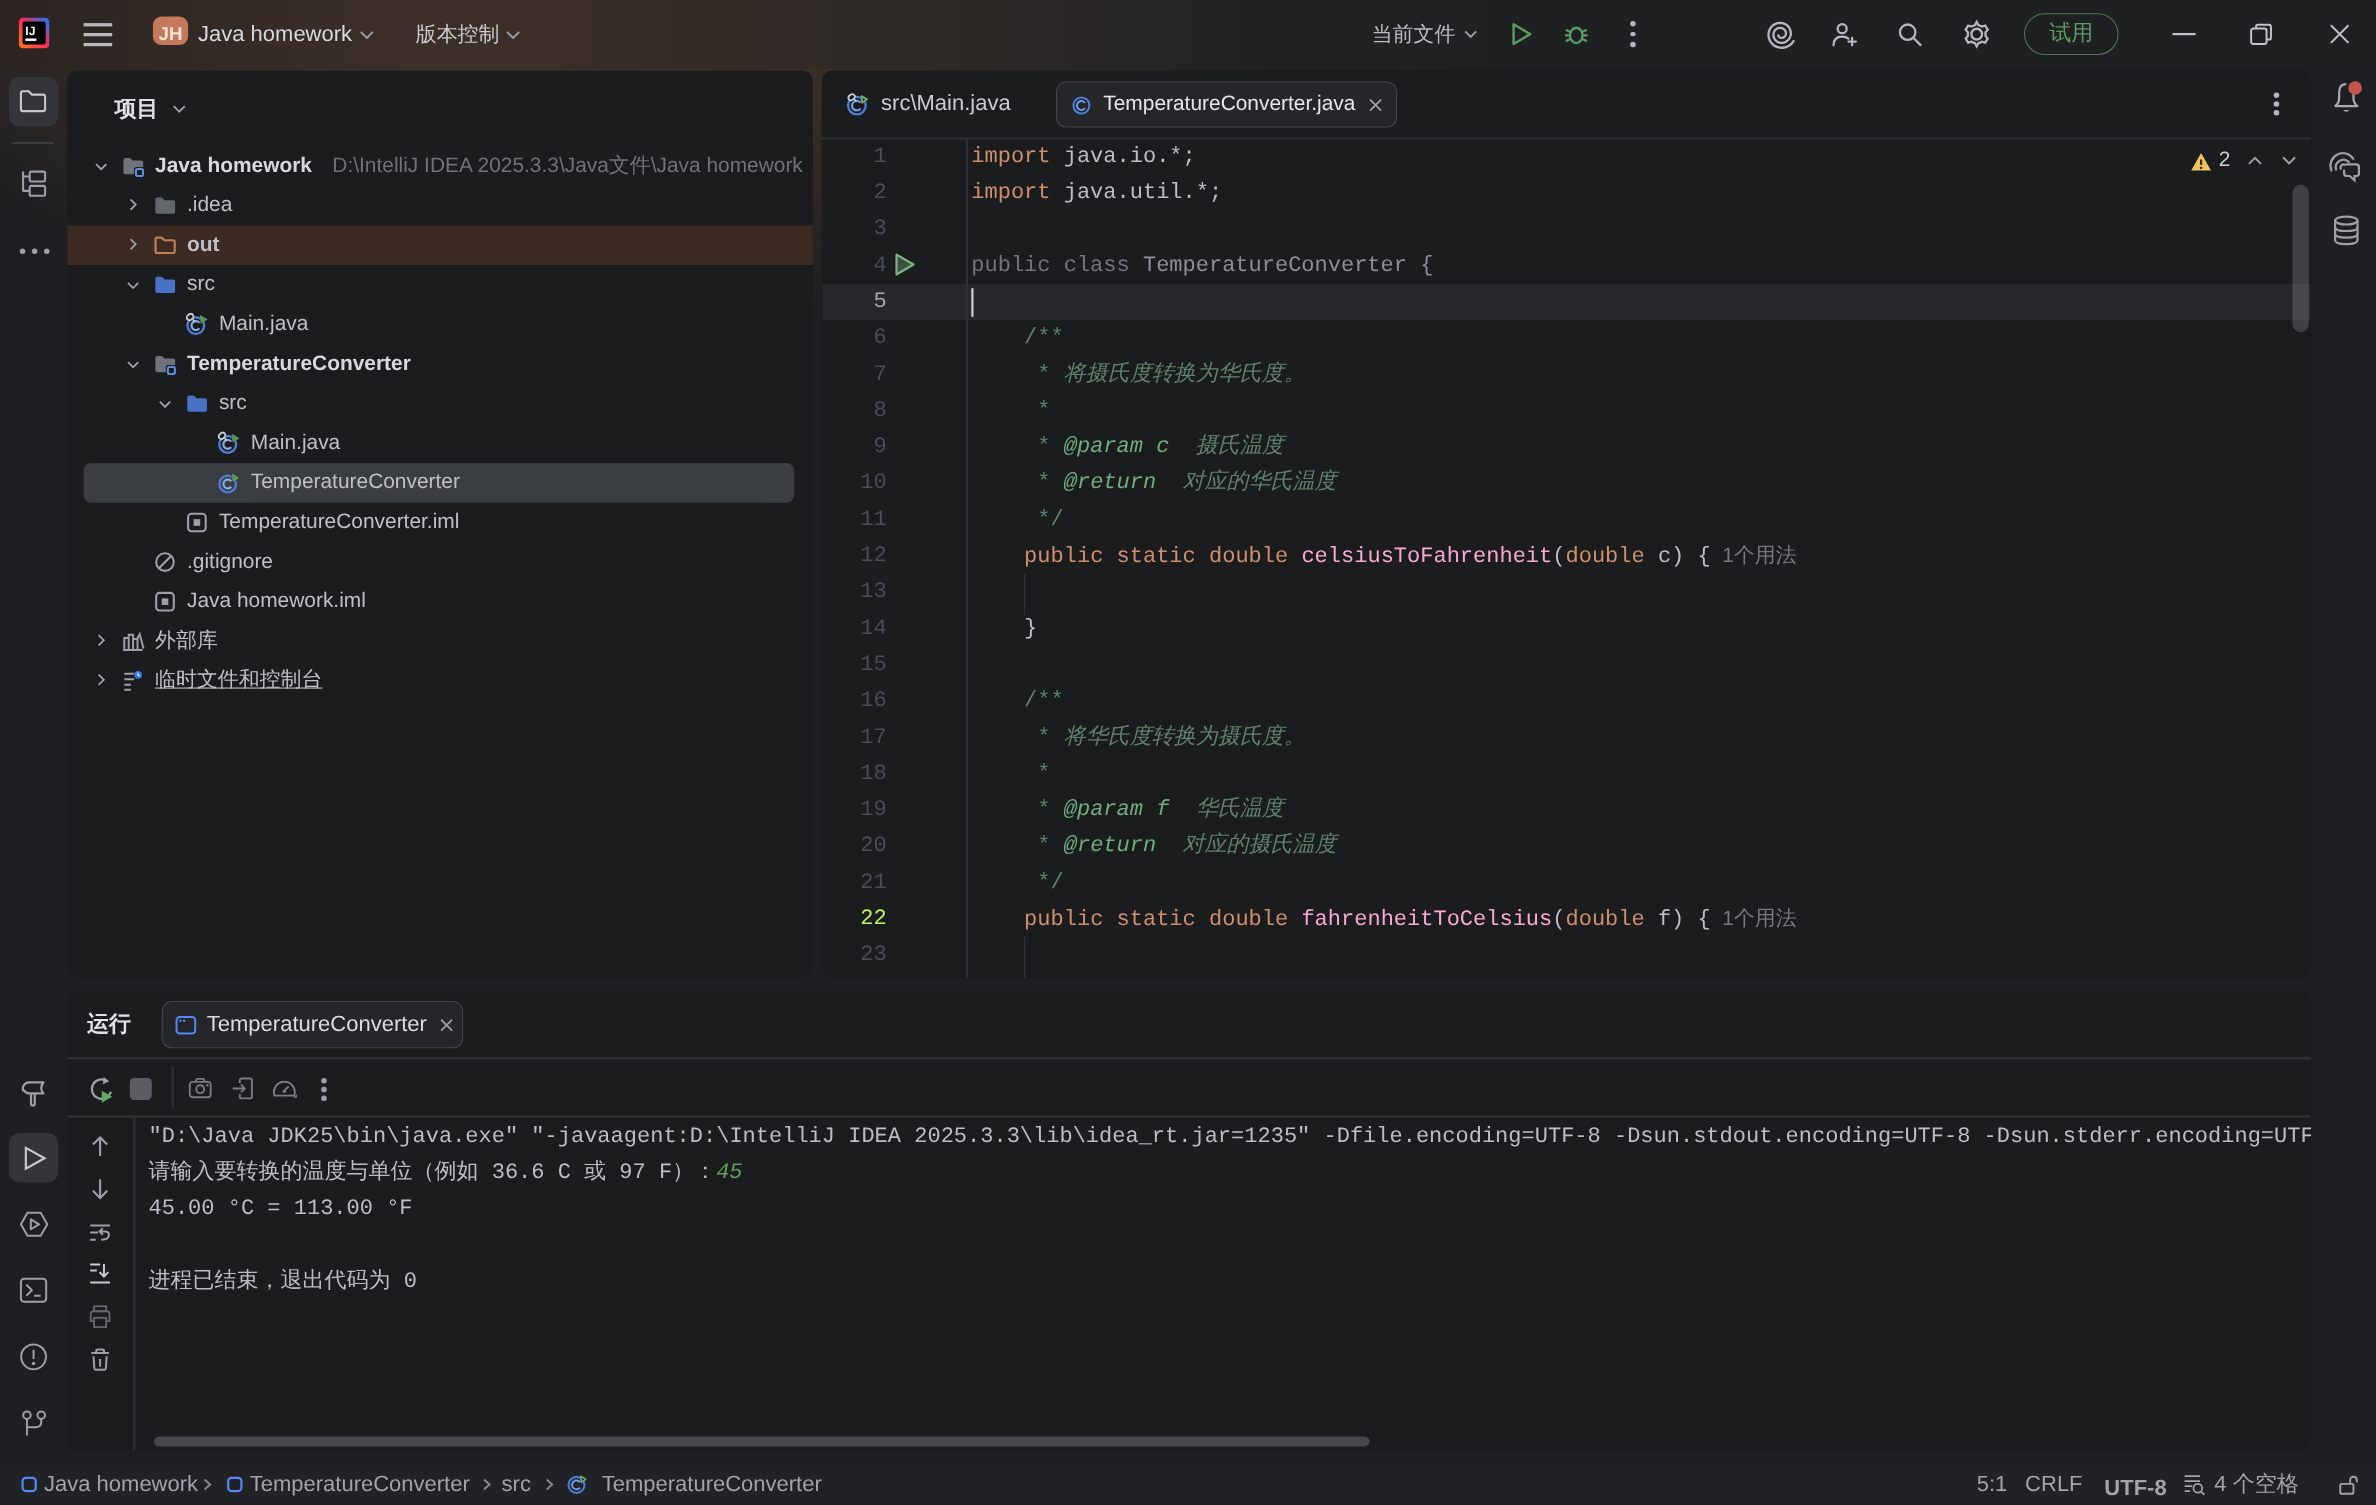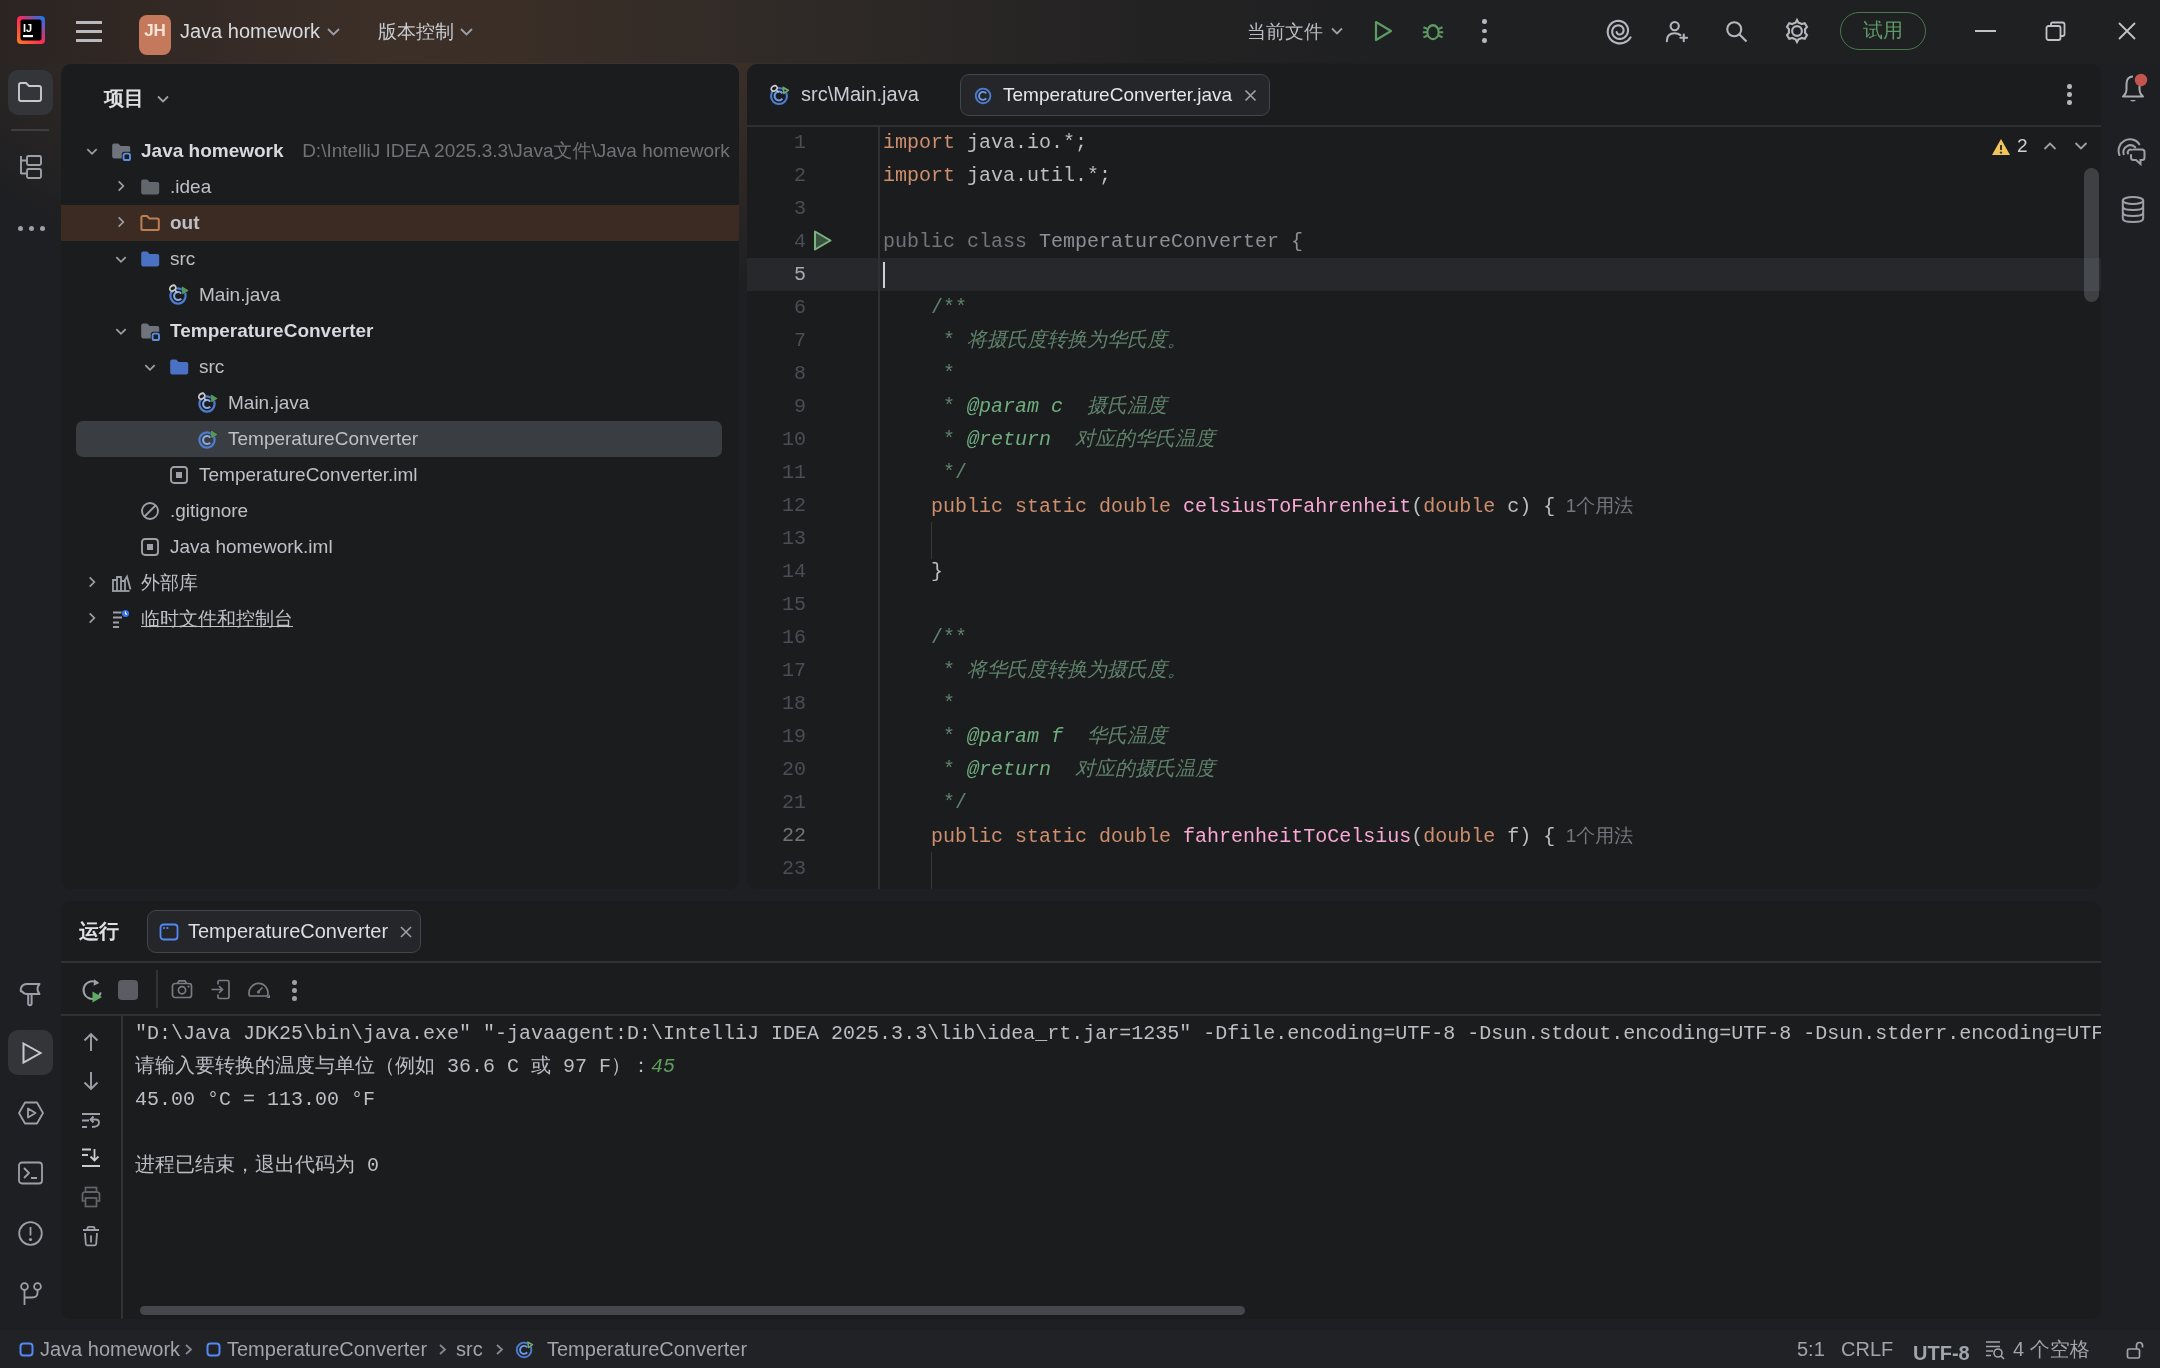--- a/index.html
+++ b/index.html
@@ -57,21 +57,21 @@
       <text x="6" y="16" font-size="11" fill="#fff" font-family="Liberation Sans" font-weight="bold">IJ</text>
     </svg>
   </div>
 
   <div class="abs" style="left:76px;top:21px;width:26px;height:21px;">
     <div class="abs" style="left:0;top:0;width:26px;height:2.6px;background:#B6B9BF;"></div>
     <div class="abs" style="left:0;top:9px;width:26px;height:2.6px;background:#B6B9BF;"></div>
     <div class="abs" style="left:0;top:18px;width:26px;height:2.6px;background:#B6B9BF;"></div>
   </div>
 
-  <div class="abs" style="left:139px;top:15px;width:32px;height:40px;border-radius:8px;background:#C5795C;
+  <div class="abs" style="left:139px;top:15px;width:32px;height:26px;border-radius:8px;background:#C5795C;
        color:#F6E3D4;font-size:17px;font-weight:bold;text-align:center;line-height:32px;">JH</div>
   <div class="tbtxt" style="left:180px;color:#D7DADF;">Java homework</div>
   <svg class="abs" style="left:326px;top:26px;" width="15" height="12" viewBox="0 0 15 12">
     <path d="M2 3 L7.5 8.5 L13 3" stroke="#9DA0A7" stroke-width="1.8" fill="none"></path>
       </svg>
   <div class="tbtxt" style="left:378px;color:#C8CBD1;font-size:19px;">版本控制</div>
   <svg class="abs" style="left:459px;top:26px;" width="15" height="12" viewBox="0 0 15 12">
     <path d="M2 3 L7.5 8.5 L13 3" stroke="#9DA0A7" stroke-width="1.8" fill="none"></path>
       </svg>
 
@@ -449,21 +449,21 @@
 <div class="ln" style="top:528px;color:#494E56;">17</div>
 <div class="cl" style="top:528px;">     <span class="doc">*</span> <span class="doci">将华氏度转换为摄氏度。</span></div>
 <div class="ln" style="top:561px;color:#494E56;">18</div>
 <div class="cl" style="top:561px;">     <span class="doc">*</span></div>
 <div class="ln" style="top:594px;color:#494E56;">19</div>
 <div class="cl" style="top:594px;">     <span class="doc">*</span> <span class="doct">@param</span> <span class="doct">f</span>  <span class="doci">华氏温度</span></div>
 <div class="ln" style="top:627px;color:#494E56;">20</div>
 <div class="cl" style="top:627px;">     <span class="doc">*</span> <span class="doct">@return</span>  <span class="doci">对应的摄氏温度</span></div>
 <div class="ln" style="top:660px;color:#494E56;">21</div>
 <div class="cl" style="top:660px;">     <span class="doc">*/</span></div>
-<div class="ln" style="top:693px;color:#737373;">22</div>
+<div class="ln" style="top:693px;color:#bef264;">22</div>
 <div class="cl" style="top:693px;">    <span class="kw">public</span> <span class="kw">static</span> <span class="kw">double</span> <span class="mtd">fahrenheitToCelsius</span>(<span class="kw">double</span> f) {<span class="inlay">  1个用法</span></div>
 <div class="ln" style="top:726px;color:#494E56;">23</div>
 <div class="abs" style="left:136px;top:136px;width:2px;height:26px;background:#CED0D6;"></div>
 <svg class="abs" style="left:64px;top:102px;" width="23" height="25" viewBox="0 0 23 25">
 <path d="M4 3.5 L19.5 12.5 L4 21.5 Z" fill="#3A5340" stroke="#7CB383" stroke-width="2" stroke-linejoin="round"></path>
         </svg>
       </div>
 
   <svg class="abs" style="left:1243px;top:73px;" width="22" height="20" viewBox="0 0 22 20">
     <path d="M11 2 L20 18 L2 18 Z" fill="#F2C55C"></path>

